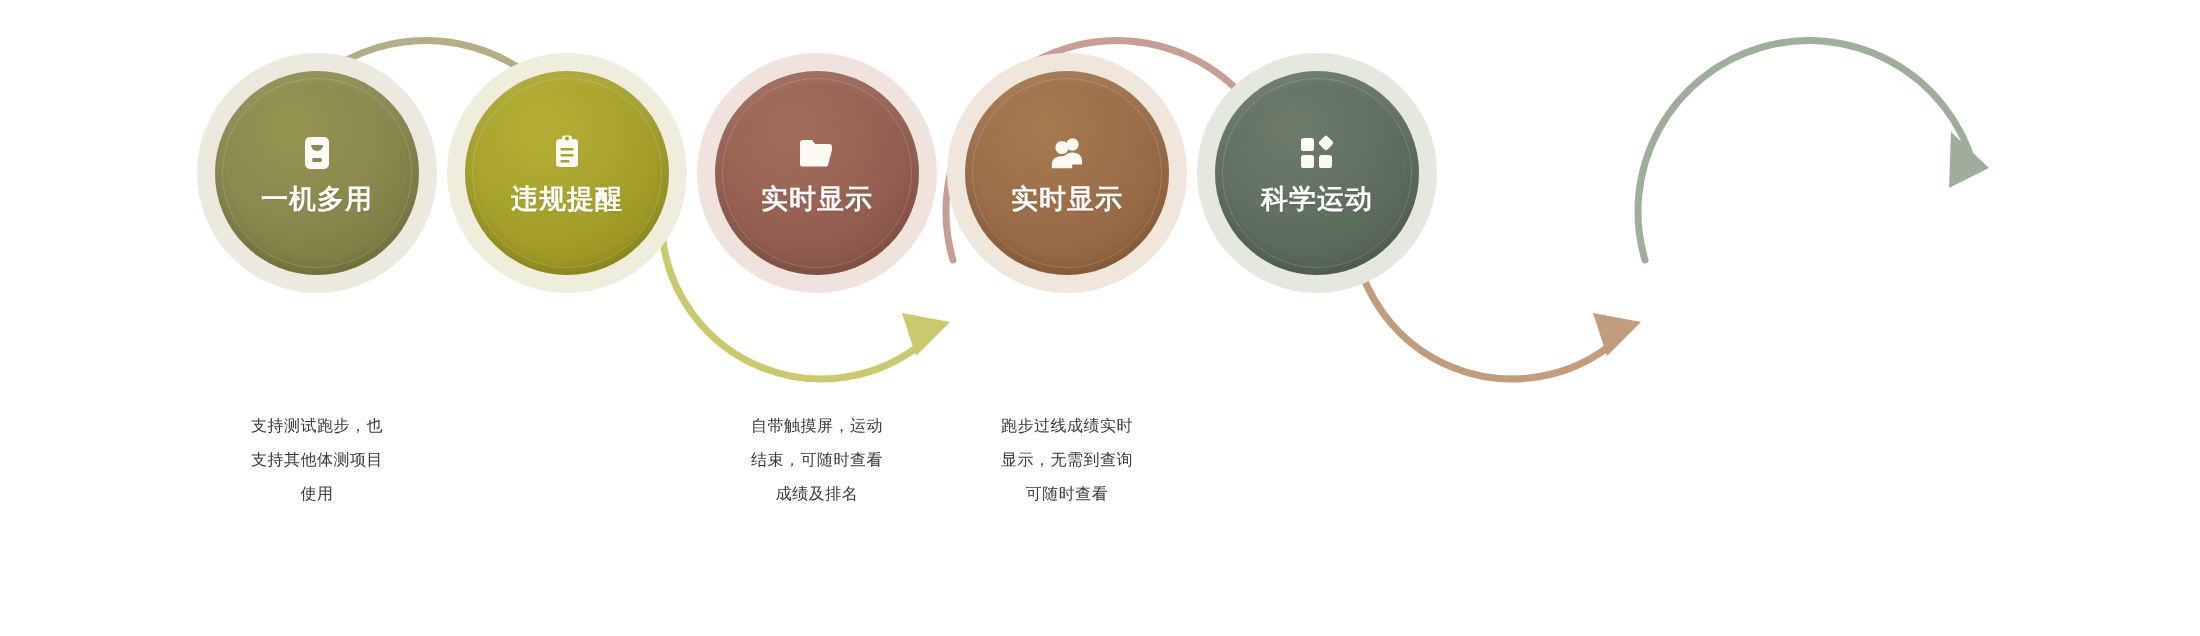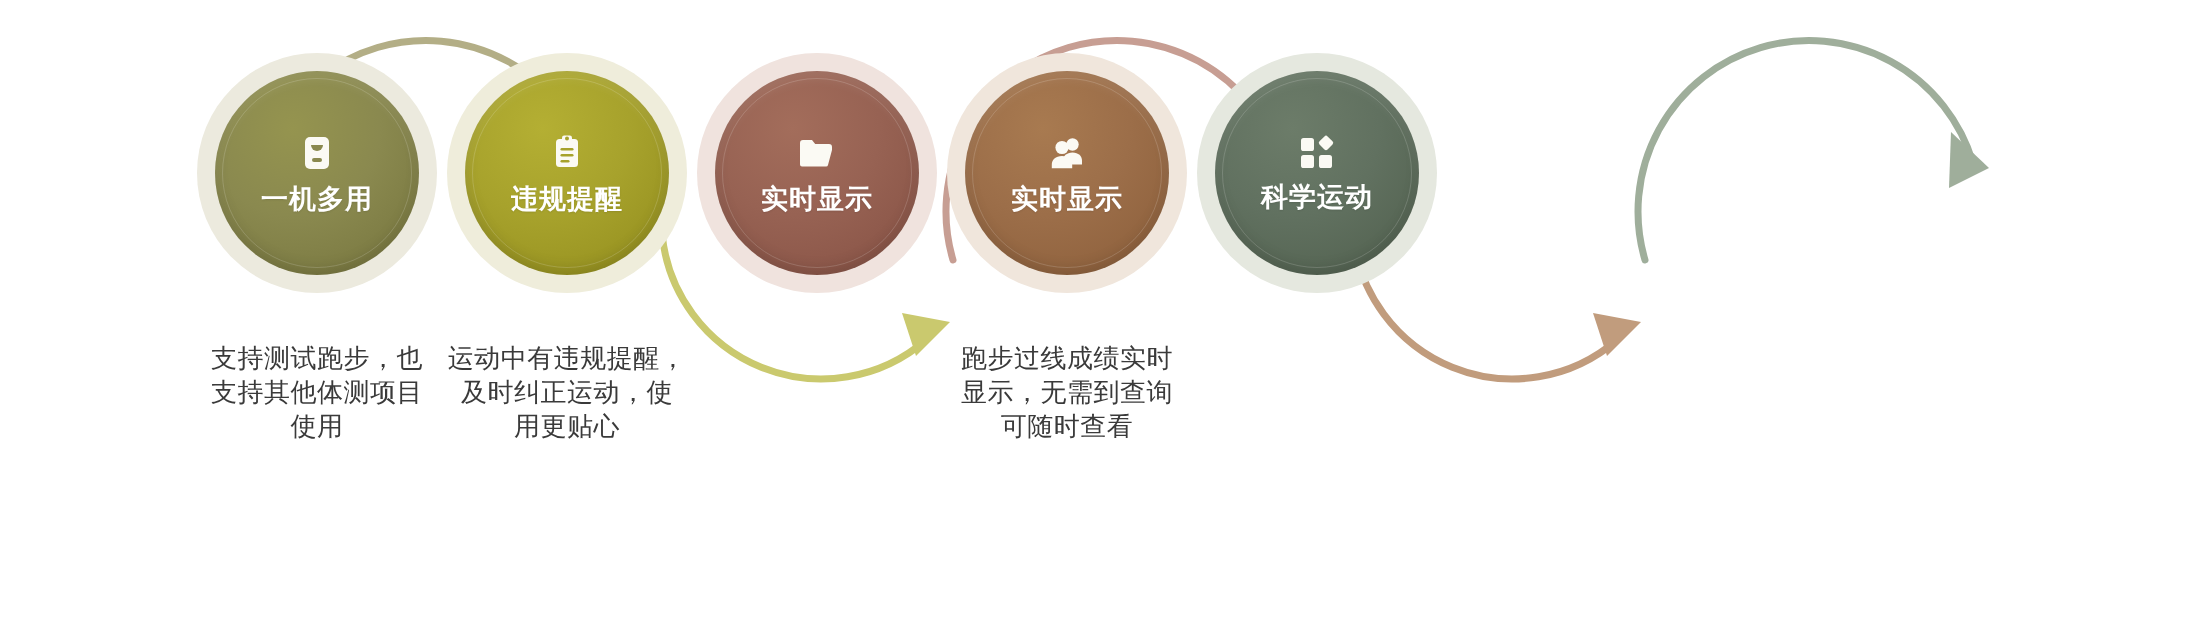--- a/index.html
+++ b/index.html
@@ -54,23 +54,23 @@
   .ico svg{display:block;width:40px;height:40px;}
   .dlabel{
     color:#ffffff;
     font-size:27px;
     font-weight:bold;
     letter-spacing:1px;
     line-height:1;
     text-shadow:0 1px 2px rgba(0,0,0,0.10);
   }
   .cap{
-    margin-top:48px;
+    margin-top:116px;
     color:#3a3a3a;
-    font-size:26px;
+    font-size:16px;
     line-height:34px;
     letter-spacing:0.5px;
     white-space:pre-line;
   }
 </style>
 </head>
 <body>
 
 <div id="stage">
 
@@ -131,38 +131,38 @@
               <rect x="15" y="2.5" width="10" height="6" rx="2.2" fill="#fbfaf4"></rect>
               <circle cx="20" cy="5.4" r="2" fill="#a7a22c"></circle>
               <rect x="13.5" y="15" width="13" height="2.6" rx="1.3" fill="#a7a22c"></rect>
               <rect x="13.5" y="21" width="13" height="2.6" rx="1.3" fill="#a7a22c"></rect>
               <rect x="13.5" y="27" width="9" height="2.6" rx="1.3" fill="#a7a22c"></rect>
             </svg>
           </span>
           <span class="dlabel">违规提醒</span>
         </div>
       </div>
-      <div class="cap">运动中有违规提醒，
-及时纠正运动，使
-用更贴心</div>
     </div>
 
     <div class="node" style="left:667px;top:53px;">
       <div class="halo" style="background:#f0e3de;">
         <div class="disc" style="background:radial-gradient(circle at 38% 28%, #a36d5b 0%, #976253 45%, #855043 100%);">
           <span class="ico">
             <svg viewBox="0 0 40 40">
               <path d="M3 10 a3 3 0 0 1 3-3 h9 l3.2 4 H32 a3 3 0 0 1 3 3 v3 H3 z" fill="#fbfaf4"></path>
               <path d="M3 17 h32 l-4 15 a2 2 0 0 1 -2 1.5 H5 a2 2 0 0 1 -2 -2 z" fill="#fbfaf4"></path>
               <path d="M6.5 19.5 h27 l-3.5 12 H6.5 z" fill="#976253" opacity="0"></path>
             </svg>
           </span>
           <span class="dlabel">实时显示</span>
         </div>
       </div>
+      <div class="cap">自带触摸屏，运动
+结束，可随时查看
+成绩及排名</div>
     </div>
 
     <div class="node" style="left:917px;top:53px;">
       <div class="halo" style="background:#f0e6dc;">
         <div class="disc" style="background:radial-gradient(circle at 38% 28%, #a87a50 0%, #9c6e49 45%, #8a5d39 100%);">
           <span class="ico">
             <svg viewBox="0 0 40 40">
               <circle cx="25.5" cy="11.5" r="6.2" fill="#fbfaf4"></circle>
               <path d="M25.5 19.5 c6 0 9.5 3.6 9.5 8.2 v3.8 h-19 v-3.8 c0-4.6 3.5-8.2 9.5-8.2z" fill="#fbfaf4"></path>
               <circle cx="15" cy="14.5" r="6.6" fill="#fbfaf4"></circle>
@@ -170,21 +170,21 @@
             </svg>
           </span>
           <span class="dlabel">实时显示</span>
         </div>
       </div>
       <div class="cap">跑步过线成绩实时
 显示，无需到查询
 可随时查看</div>
     </div>
 
-    <div class="node" style="left:1167px;top:53px;font-family:Liberation Mono, monospace;">
+    <div class="node" style="left:1167px;top:53px;">
       <div class="halo" style="background:#e5e8df;">
         <div class="disc" style="background:radial-gradient(circle at 38% 28%, #6c7c69 0%, #617160 45%, #4f5e4c 100%);">
           <span class="ico">
             <svg viewBox="0 0 40 40">
               <rect x="4" y="5" width="13" height="13" rx="2.6" fill="#fbfaf4"></rect>
               <rect x="4" y="22" width="13" height="13" rx="2.6" fill="#fbfaf4"></rect>
               <rect x="22" y="22" width="13" height="13" rx="2.6" fill="#fbfaf4"></rect>
               <rect x="23.3" y="4.2" width="11.4" height="11.4" rx="2.2" fill="#fbfaf4" transform="rotate(45 29 9.9)"></rect>
             </svg>
           </span>

